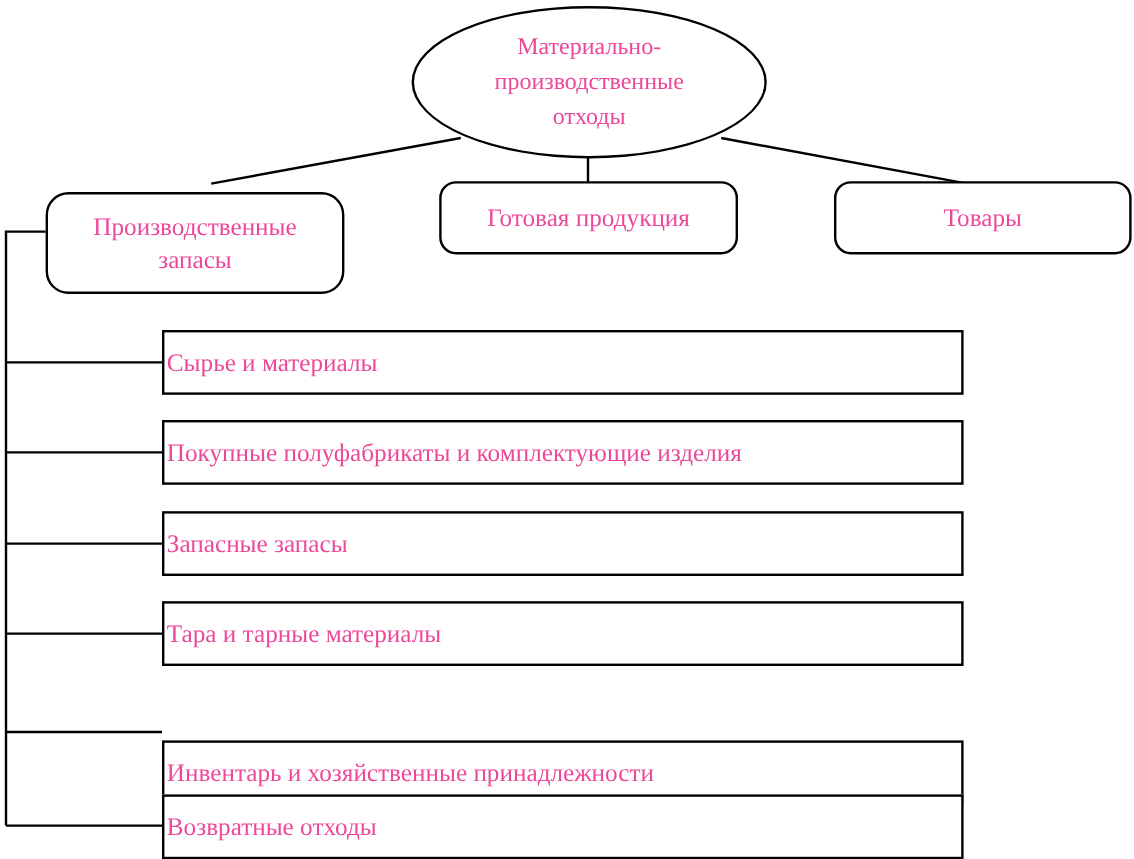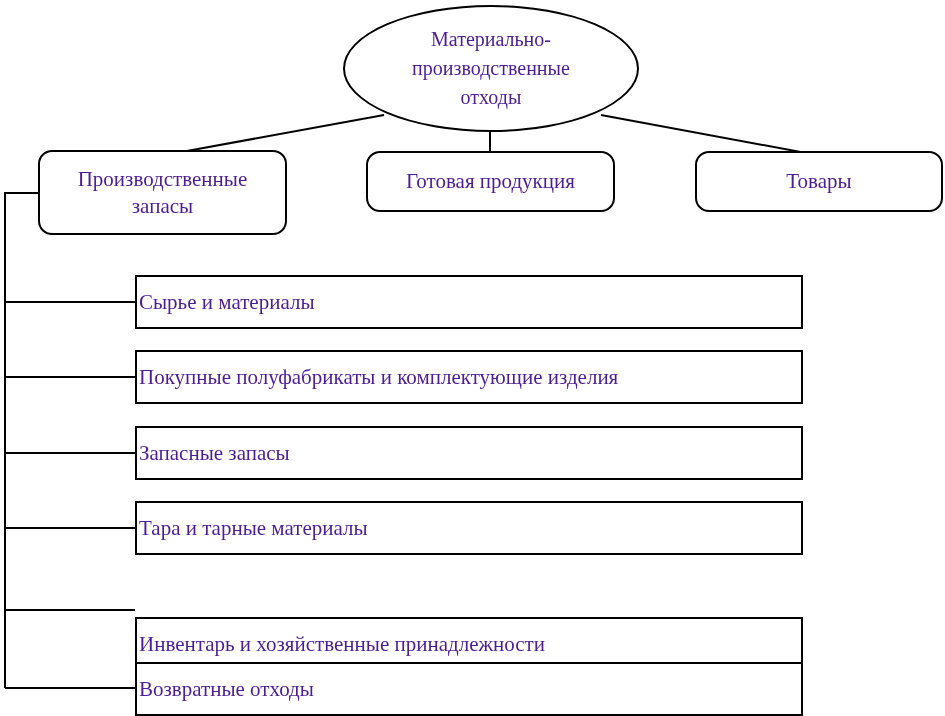--- a/index.html
+++ b/index.html
@@ -6,21 +6,21 @@
     margin: 0;
     padding: 0;
     background: #ffffff;
   }
   .canvas {
     position: relative;
     width: 945px;
     height: 716px;
     background: #ffffff;
     font-family: "Liberation Serif", "DejaVu Serif", serif;
-    color: #4c1d95;
+    color: #ec4899;
     overflow: hidden;
   }
   .connectors {
     position: absolute;
     left: 0;
     top: 0;
     width: 945px;
     height: 716px;
   }
   .node {
@@ -43,24 +43,25 @@
     font-size: 20px;
     line-height: 29px;
   }
   .rounded {
     border-radius: 14px;
     font-size: 21px;
     line-height: 27px;
   }
   .box-production {
     left: 38px;
-    top: 150px;
+    top: 160px;
     width: 249px;
     height: 85px;
     padding: 16px 18px;
+    border-radius: 19px;
   }
   .box-finished {
     left: 366px;
     top: 151px;
     width: 249px;
     height: 61px;
   }
   .box-goods {
     left: 695px;
     top: 151px;

